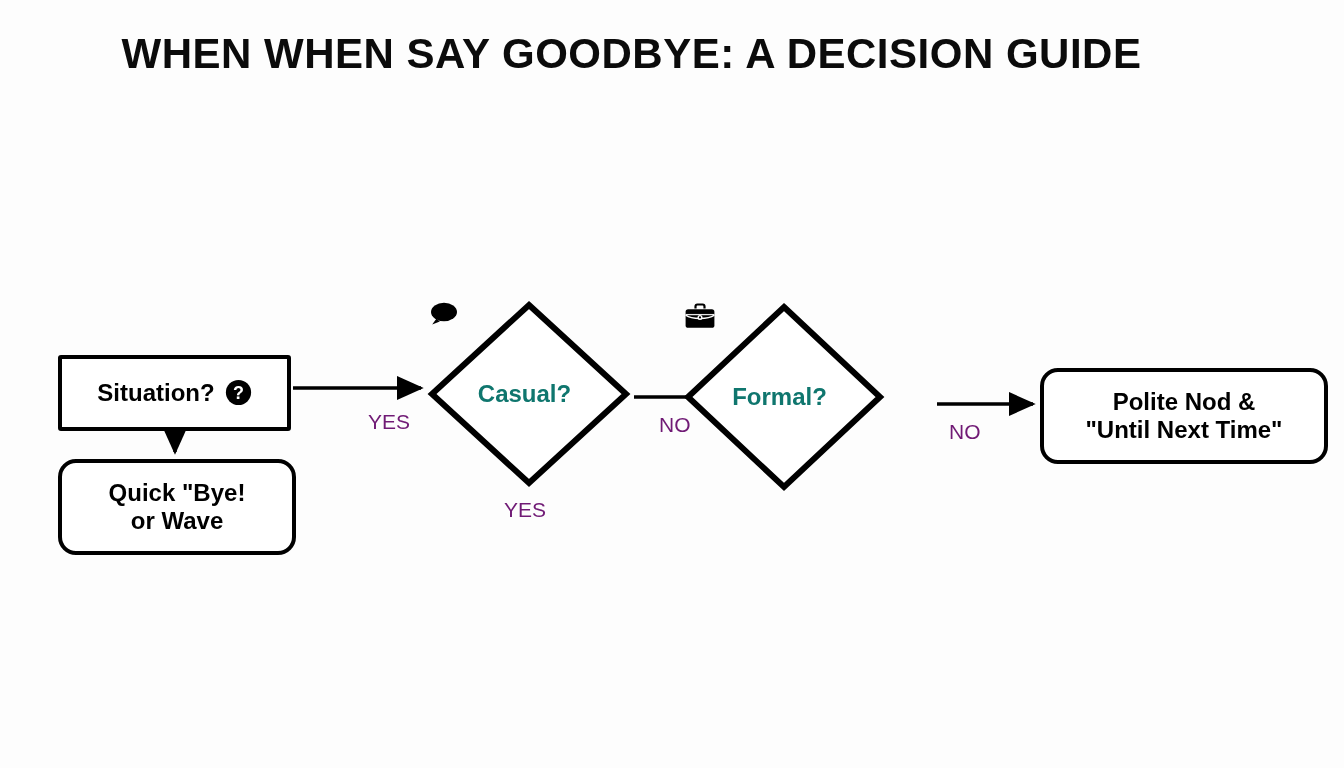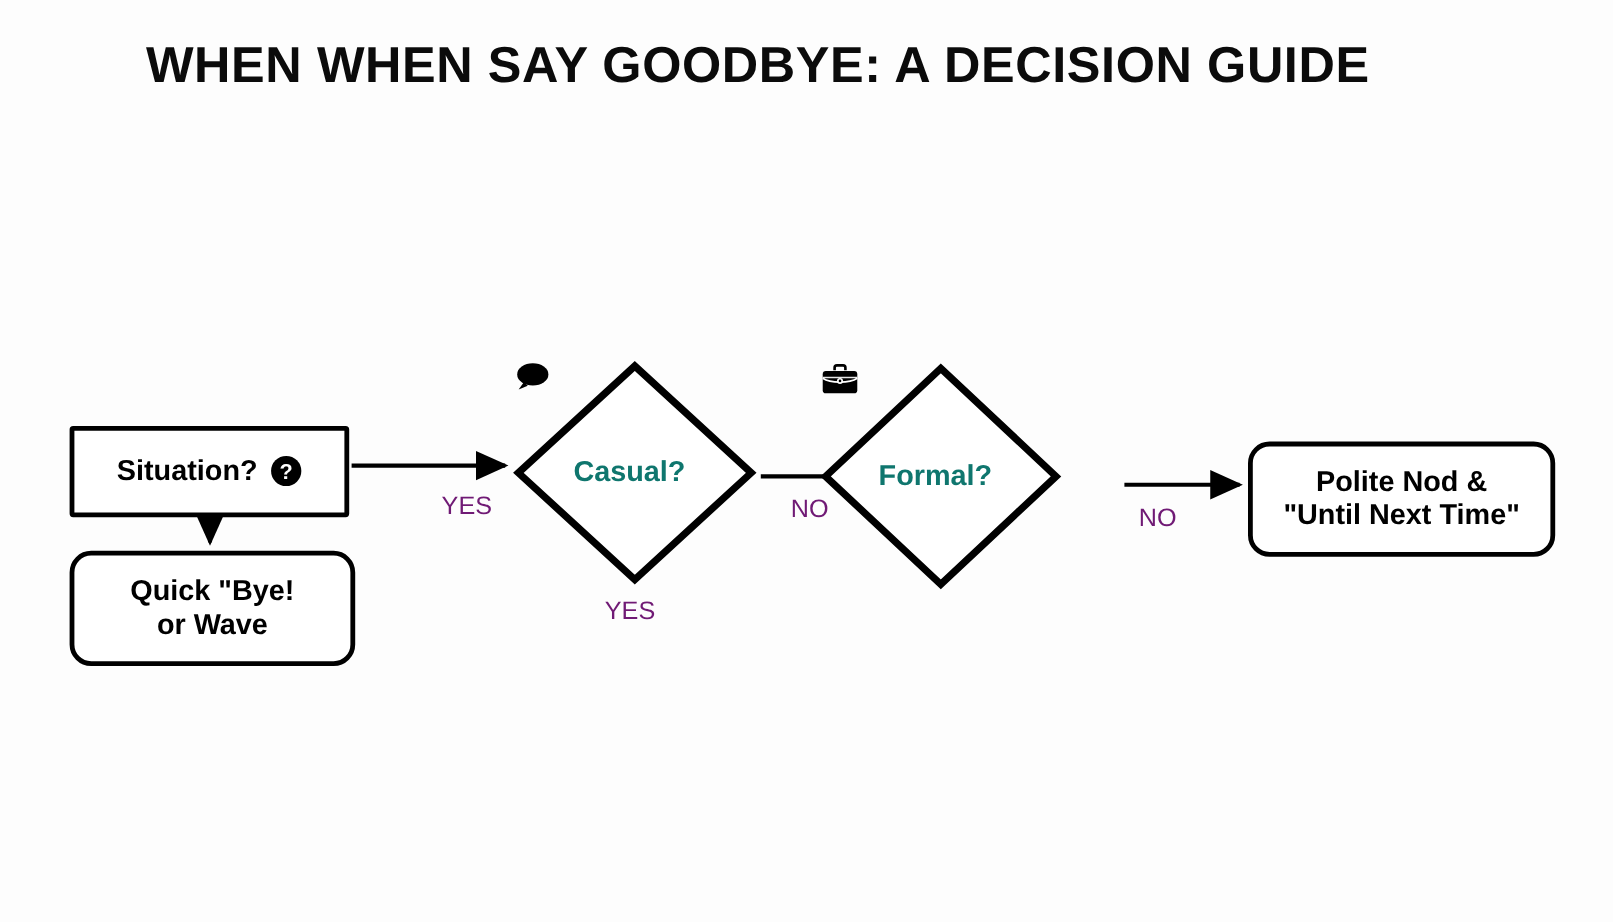--- a/index.html
+++ b/index.html
@@ -66,21 +66,21 @@
   }
   #node-quickbye {
     left: 58px; top: 459px; width: 238px; height: 96px;
     font-size: 24px;
   }
   #node-handshake {
     left: 711px; top: 490px; width: 226px; height: 99px;
     font-size: 24px;
   }
   #node-polite {
-    left: 1040px; top: 368px; width: 256px; height: 96px;
+    left: 1040px; top: 368px; width: 288px; height: 96px;
     font-size: 24px;
   }
 
   
   .diamond-wrap {
     position: absolute;
   }
   .diamond-wrap svg {
     position: absolute;
     left: 0; top: 0;

